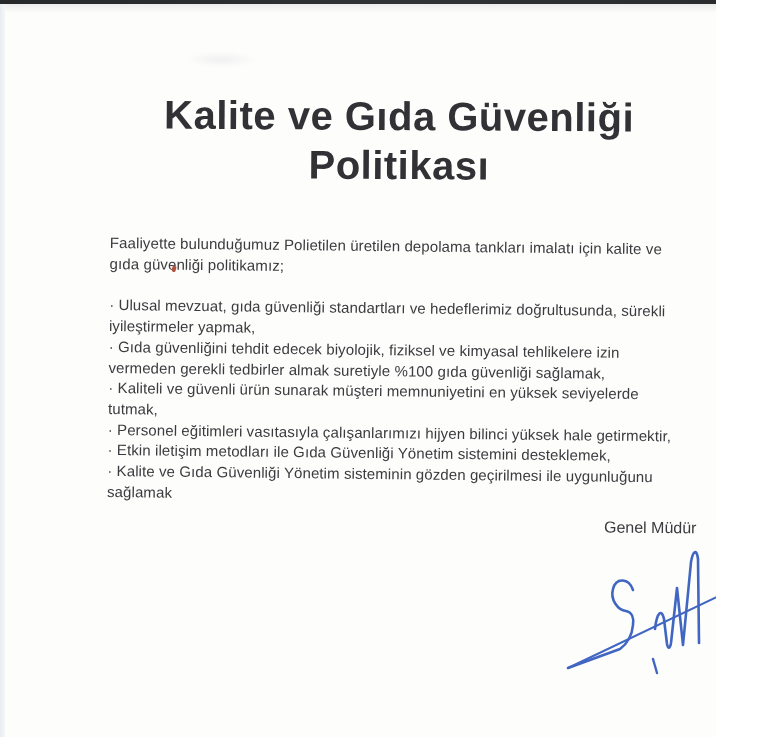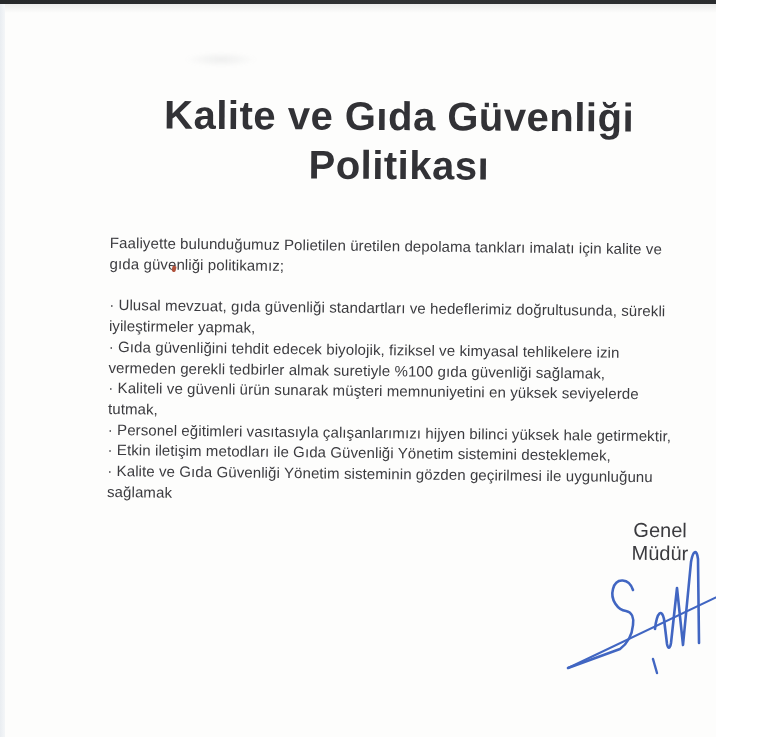--- a/index.html
+++ b/index.html
@@ -50,21 +50,21 @@
   .intro { margin: 0 0 21px 0; }
   .bullet-list { margin: 0; padding: 0; list-style: none; }
   .bullet-item { margin: 0; }
   .scan-artifact-red {
     position: absolute; left: 172px; top: 266px; width: 4px; height: 6px;
     background: #b0523c; border-radius: 1px 1px 2px 2px;
     transform: rotate(14deg);
   }
   .role-label {
     position: absolute; left: 604px; top: 519px;
-    font-size: 20px; color: #3b3b3f;
+    font-size: 16px; color: #3b3b3f;
     transform: rotate(0.5deg);
     text-align: center;
   }
   .signature-svg {
     position: absolute; left: 555px; top: 540px;
   }
 </style>
 </head>
 <body>
 

